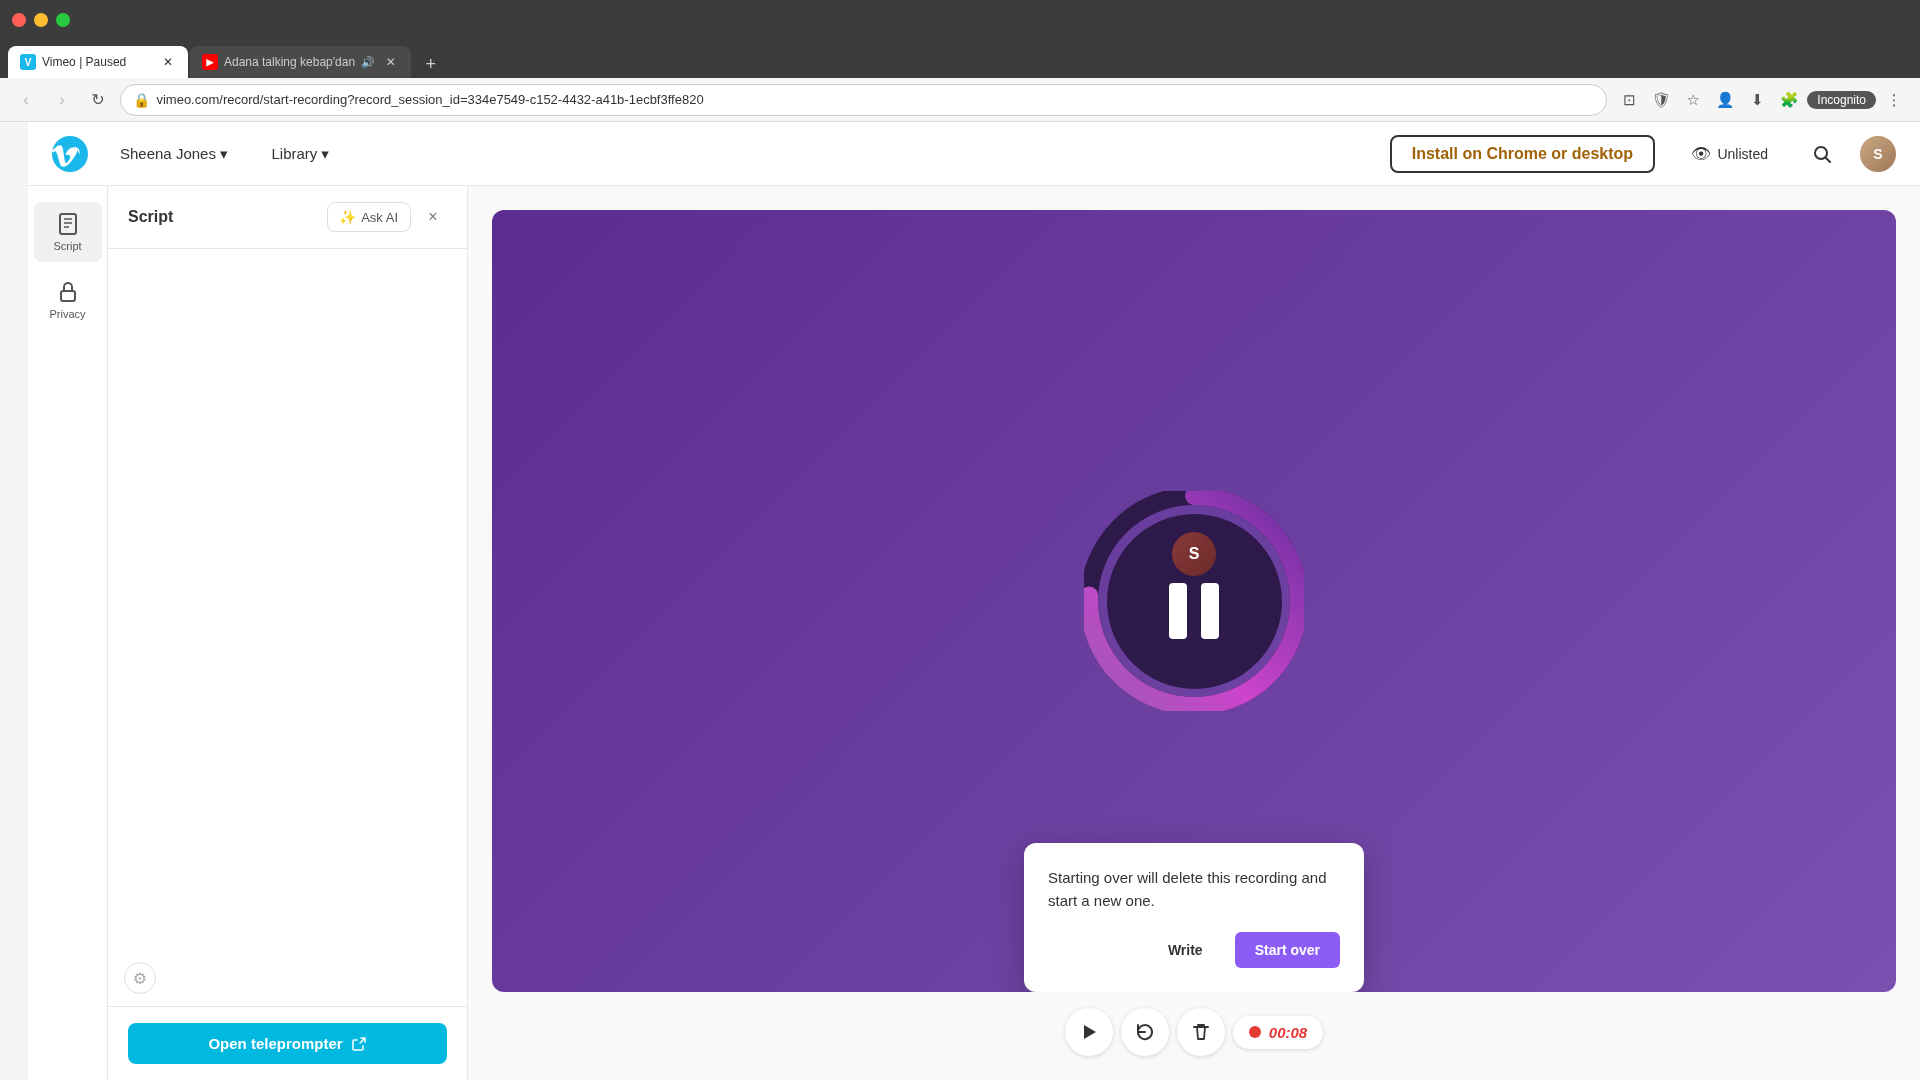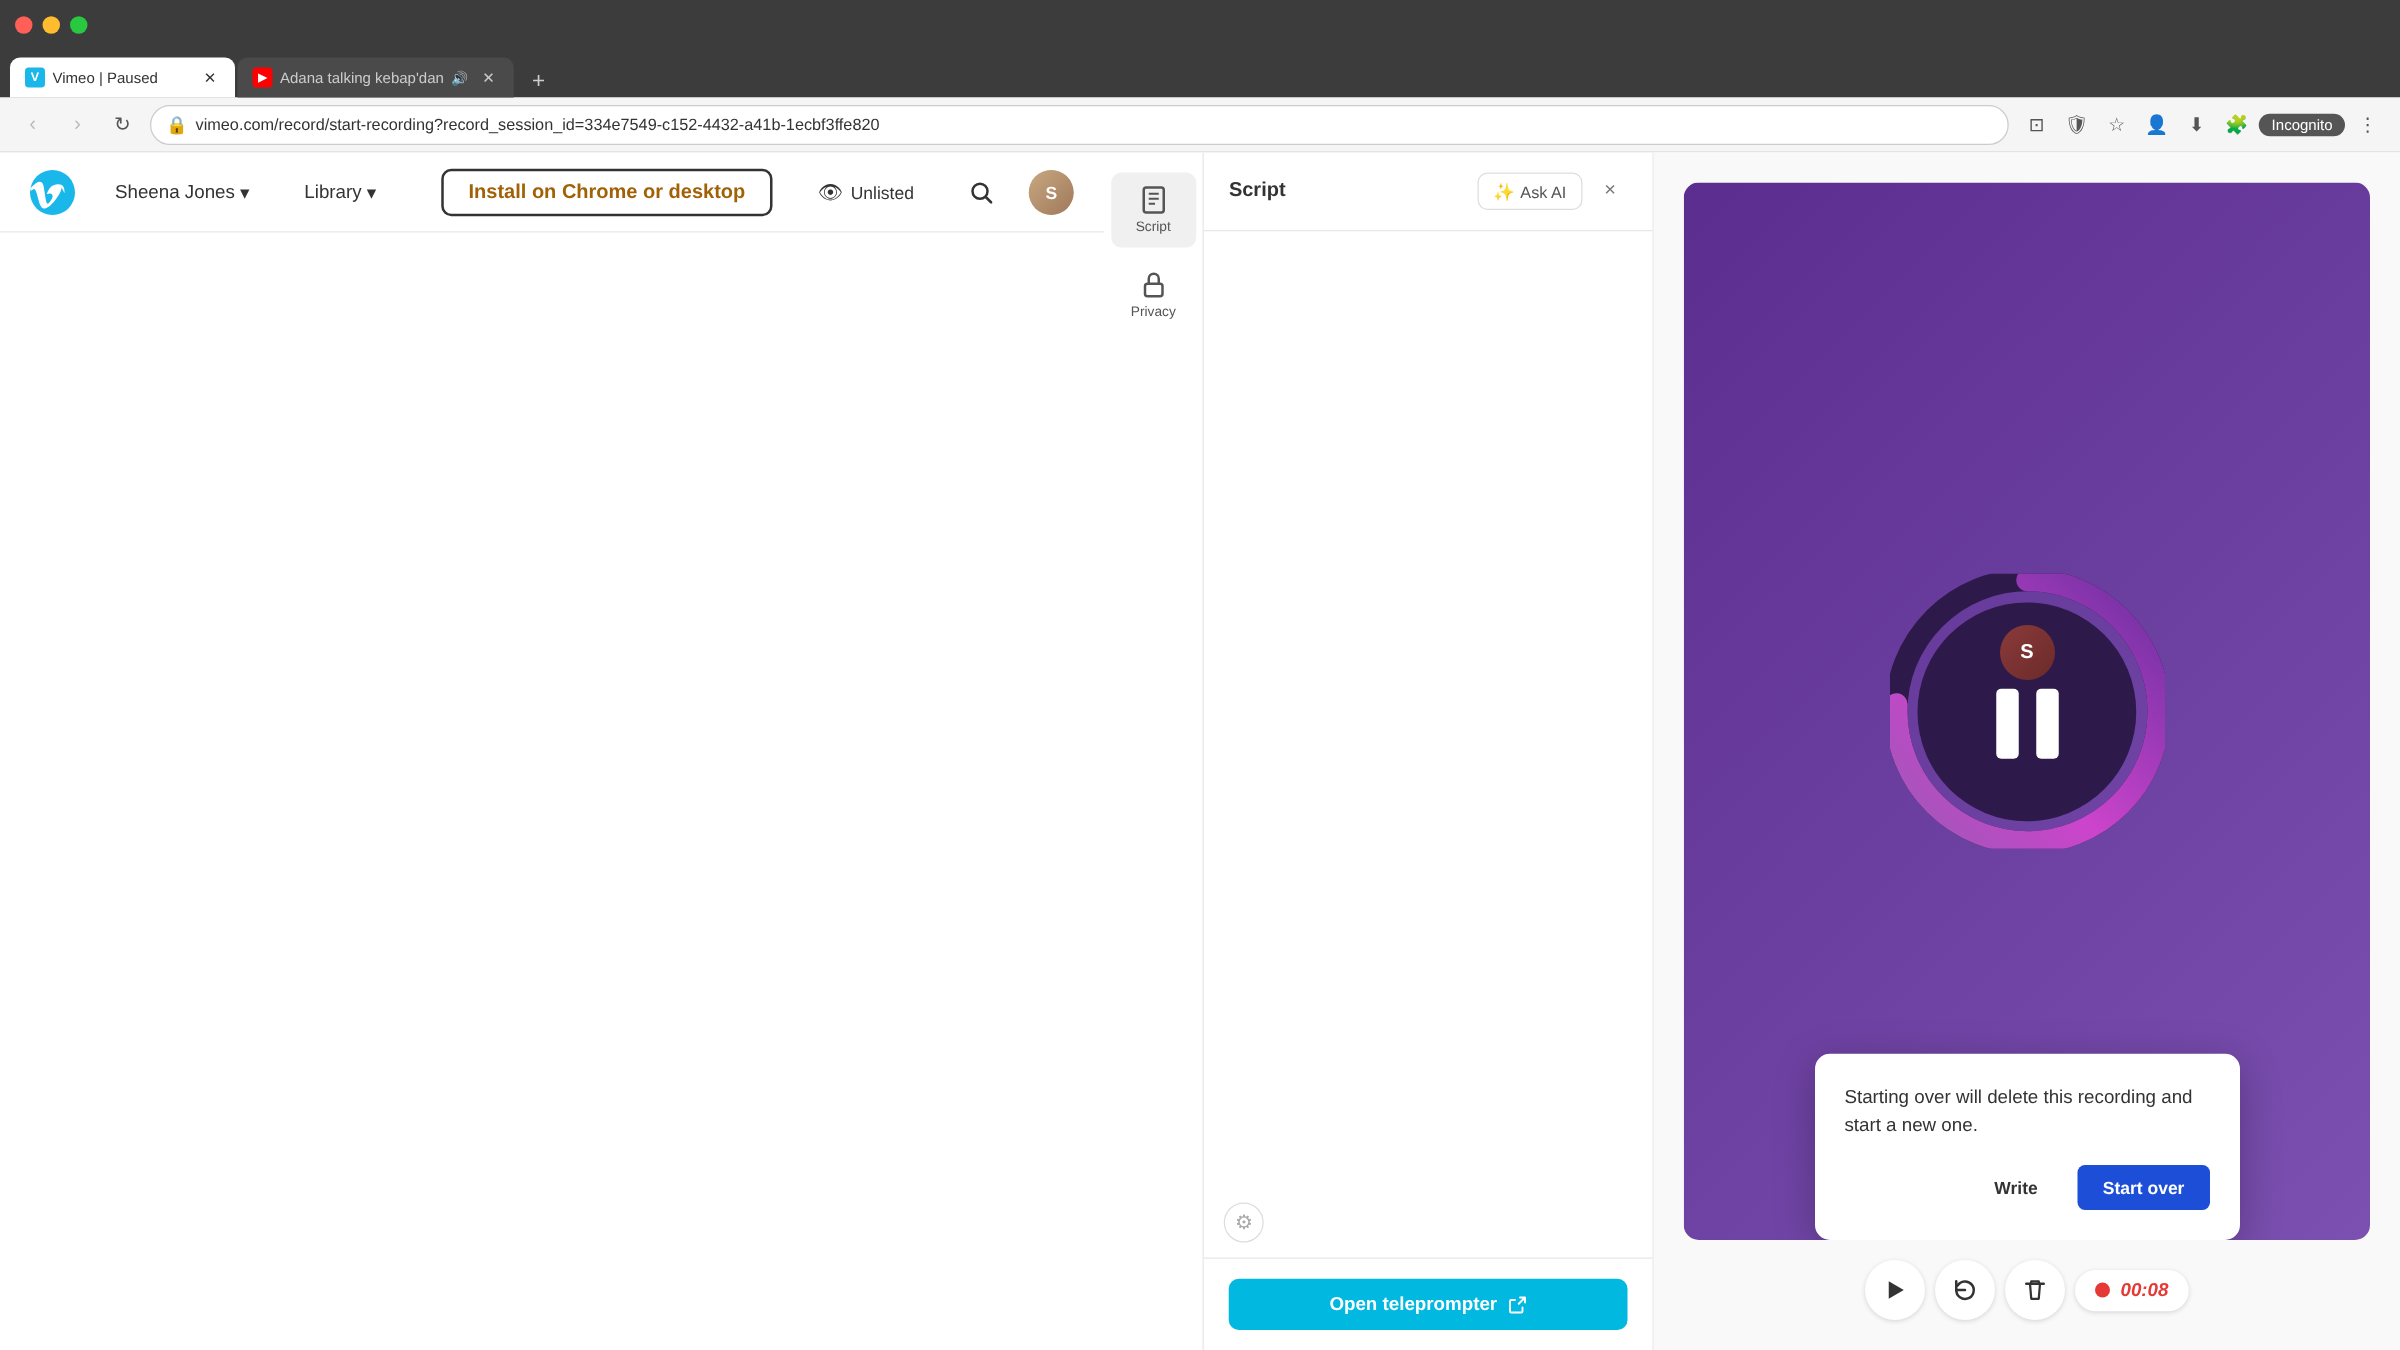--- a/index.html
+++ b/index.html
@@ -22,21 +22,21 @@
     .nav-btn { width: 28px; height: 28px; display: flex; align-items: center; justify-content: center; border-radius: 50%; cursor: pointer; color: #555; font-size: 16px; border: none; background: none; }
     .nav-btn.disabled { color: #bbb; cursor: default; }
     .address-bar { flex: 1; height: 32px; border: 1px solid #ccc; border-radius: 16px; background: #fff; display: flex; align-items: center; padding: 0 12px; font-size: 13px; color: #333; gap: 6px; }
     .address-lock { color: #555; font-size: 14px; }
     .address-text { flex: 1; font-size: 13px; color: #333; }
     .toolbar-actions { display: flex; gap: 4px; align-items: center; }
     .toolbar-icon-btn { width: 28px; height: 28px; display: flex; align-items: center; justify-content: center; border-radius: 50%; cursor: pointer; color: #555; font-size: 15px; border: none; background: none; }
     .incognito-badge { background: #555; color: #fff; border-radius: 12px; padding: 2px 10px; font-size: 12px; cursor: pointer; }
 
     
-    .vimeo-app { background: #fff; height: calc(1080px - 40px - 38px - 44px); display: flex; flex-direction: row; }
+    .vimeo-app { background: #fff; height: calc(1080px - 40px - 38px - 44px); display: flex; flex-direction: column; margin-left: 28px; }
 
     
     .vimeo-header { height: 64px; display: flex; align-items: center; padding: 0 24px; border-bottom: 1px solid #e8e8e8; gap: 20px; }
     .vimeo-logo { display: flex; align-items: center; gap: 4px; cursor: pointer; }
     .header-nav { display: flex; align-items: center; gap: 4px; }
     .header-nav-item { display: flex; align-items: center; gap: 4px; padding: 6px 12px; border-radius: 6px; cursor: pointer; font-size: 15px; color: #333; }
     .header-spacer { flex: 1; }
     .install-btn { background: transparent; border: 2px solid #333; border-radius: 8px; padding: 8px 20px; font-size: 16px; font-weight: 600; cursor: pointer; color: #a16207; white-space: nowrap; }
     .unlisted-btn { display: flex; align-items: center; gap: 6px; padding: 8px 16px; cursor: pointer; font-size: 14px; color: #333; border-radius: 6px; }
     .search-btn { width: 36px; height: 36px; display: flex; align-items: center; justify-content: center; cursor: pointer; border-radius: 50%; }
@@ -76,21 +76,21 @@
     .control-btn { width: 48px; height: 48px; display: flex; align-items: center; justify-content: center; border-radius: 50%; border: none; background: #fff; cursor: pointer; box-shadow: 0 1px 4px rgba(0,0,0,0.15); font-size: 20px; color: #333; }
     .record-time { display: flex; align-items: center; gap: 8px; background: #fff; border-radius: 20px; padding: 8px 16px; box-shadow: 0 1px 4px rgba(0,0,0,0.15); font-size: 15px; font-weight: 600; color: #e53935; }
     .record-dot { width: 12px; height: 12px; border-radius: 50%; background: #e53935; }
 
     
     .dialog-overlay { position: absolute; top: 0; left: 0; right: 0; bottom: 0; display: flex; align-items: flex-end; justify-content: center; }
     .dialog-box { background: #fff; border-radius: 12px; padding: 24px; max-width: 340px; width: 100%; box-shadow: 0 8px 32px rgba(0,0,0,0.25); }
     .dialog-text { font-size: 15px; color: #333; line-height: 1.5; margin-bottom: 20px; }
     .dialog-actions { display: flex; justify-content: flex-end; gap: 12px; }
     .cancel-btn { padding: 10px 20px; border: none; background: none; font-size: 14px; font-weight: 600; color: #333; cursor: pointer; border-radius: 6px; }
-    .start-over-btn { padding: 10px 20px; background: #1d4ed8; color: #fff; border: none; border-radius: 6px; font-size: 14px; font-weight: 600; cursor: pointer; }
+    .start-over-btn { padding: 10px 20px; background: #8b5cf6; color: #fff; border: none; border-radius: 6px; font-size: 14px; font-weight: 600; cursor: pointer; }
 
     
     .vimeo-logo-mark { width: 36px; height: 36px; }
   </style>
 </head>
 <body>
 
 <div>
 
   <div class="browser-titlebar">

